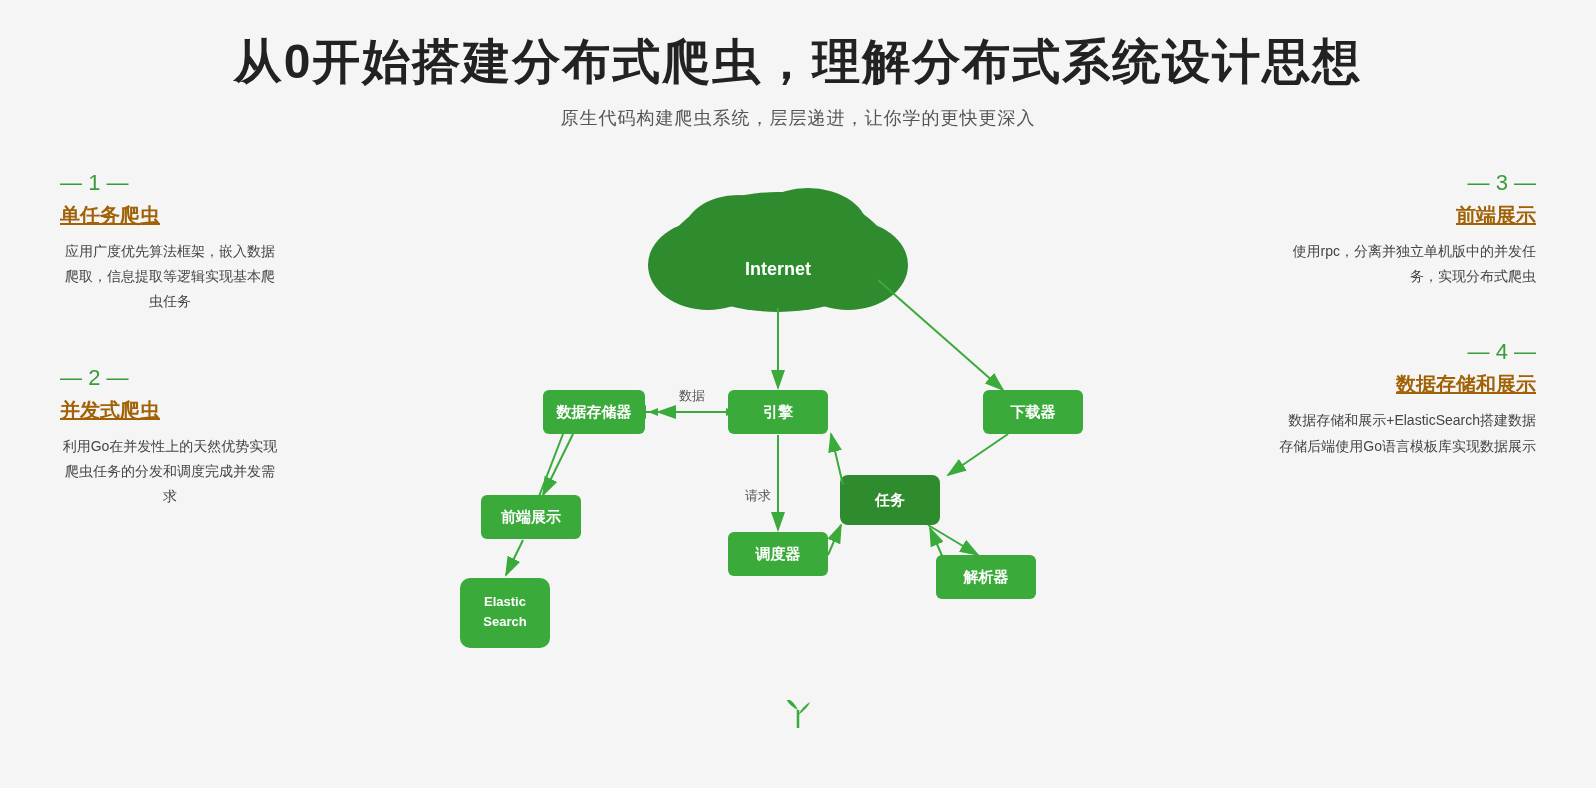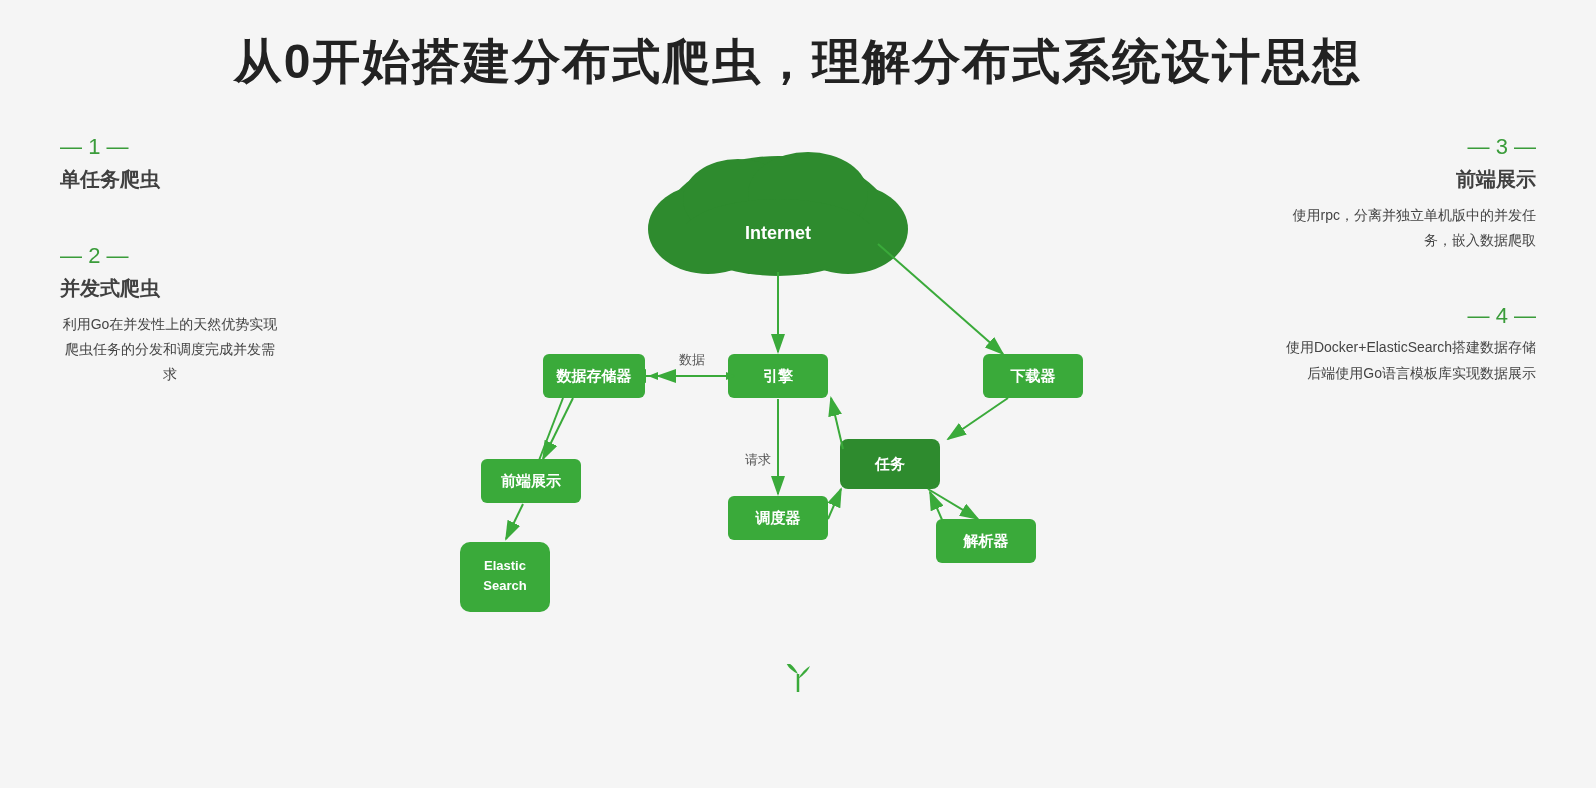--- a/index.html
+++ b/index.html
@@ -62,22 +62,23 @@
       font-size: 22px;
       margin-bottom: 6px;
       font-weight: normal;
     }
     .section-number::before { content: "— "; }
     .section-number::after { content: " —"; }
 
     .section-title {
       font-size: 20px;
       font-weight: bold;
-      color: #404040;
+      color: #a16207;
       margin-bottom: 10px;
+      text-decoration: underline;
     }
     .section-desc {
       font-size: 14px;
       color: #444;
       line-height: 1.8;
       text-align: center;
     }
     .right-panel .section-desc {
       text-align: right;
     }
@@ -147,28 +148,30 @@
       color: #3aaa3a;
     }
   </style>
 </head>
 <body>
 
 <div class="page-container">
 
   <div class="header">
     <div class="main-title">从0开始搭建分布式爬虫，理解分布式系统设计思想</div>
+    <div class="subtitle">原生代码构建爬虫系统，层层递进，让你学的更快更深入</div>
   </div>
 
   <div class="content-area">
 
     <div class="left-panel">
       <div class="section-block section-block-1">
         <div class="section-number">1</div>
         <div class="section-title">单任务爬虫</div>
+        <div class="section-desc">应用广度优先算法框架，嵌入数据爬取，信息提取等逻辑实现基本爬虫任务</div>
       </div>
       <div class="section-block section-block-2">
         <div class="section-number">2</div>
         <div class="section-title">并发式爬虫</div>
         <div class="section-desc">利用Go在并发性上的天然优势实现爬虫任务的分发和调度完成并发需求</div>
       </div>
     </div>
 
     <div class="center-diagram">
       <svg class="diagram-svg" viewBox="0 0 780 520" xmlns="http://www.w3.org/2000/svg">
@@ -268,25 +271,26 @@
 
         <line x1="555" y1="388" x2="542" y2="358" class="arrow-line"></line>
 
       </svg>
     </div>
 
     <div class="right-panel">
       <div class="section-block section-block-1">
         <div class="section-number">3</div>
         <div class="section-title">前端展示</div>
-        <div class="section-desc">使用rpc，分离并独立单机版中的并发任务，嵌入数据爬取</div>
+        <div class="section-desc">使用rpc，分离并独立单机版中的并发任务，实现分布式爬虫</div>
       </div>
       <div class="section-block section-block-2">
         <div class="section-number">4</div>
-        <div class="section-desc">使用Docker+ElasticSearch搭建数据存储后端使用Go语言模板库实现数据展示</div>
+        <div class="section-title">数据存储和展示</div>
+        <div class="section-desc">数据存储和展示+ElasticSearch搭建数据存储后端使用Go语言模板库实现数据展示</div>
       </div>
     </div>
 
   </div>
 
   <div class="bottom-icon">
     <svg width="40" height="30" viewBox="0 0 40 30">
       <line x1="20" y1="28" x2="20" y2="10" stroke="#3aaa3a" stroke-width="2.5"></line>
       <path d="M20 10 Q10 5 8 -2 Q15 0 20 10" fill="#3aaa3a"></path>
       <path d="M20 15 Q30 8 32 2 Q25 6 20 15" fill="#3aaa3a"></path>

